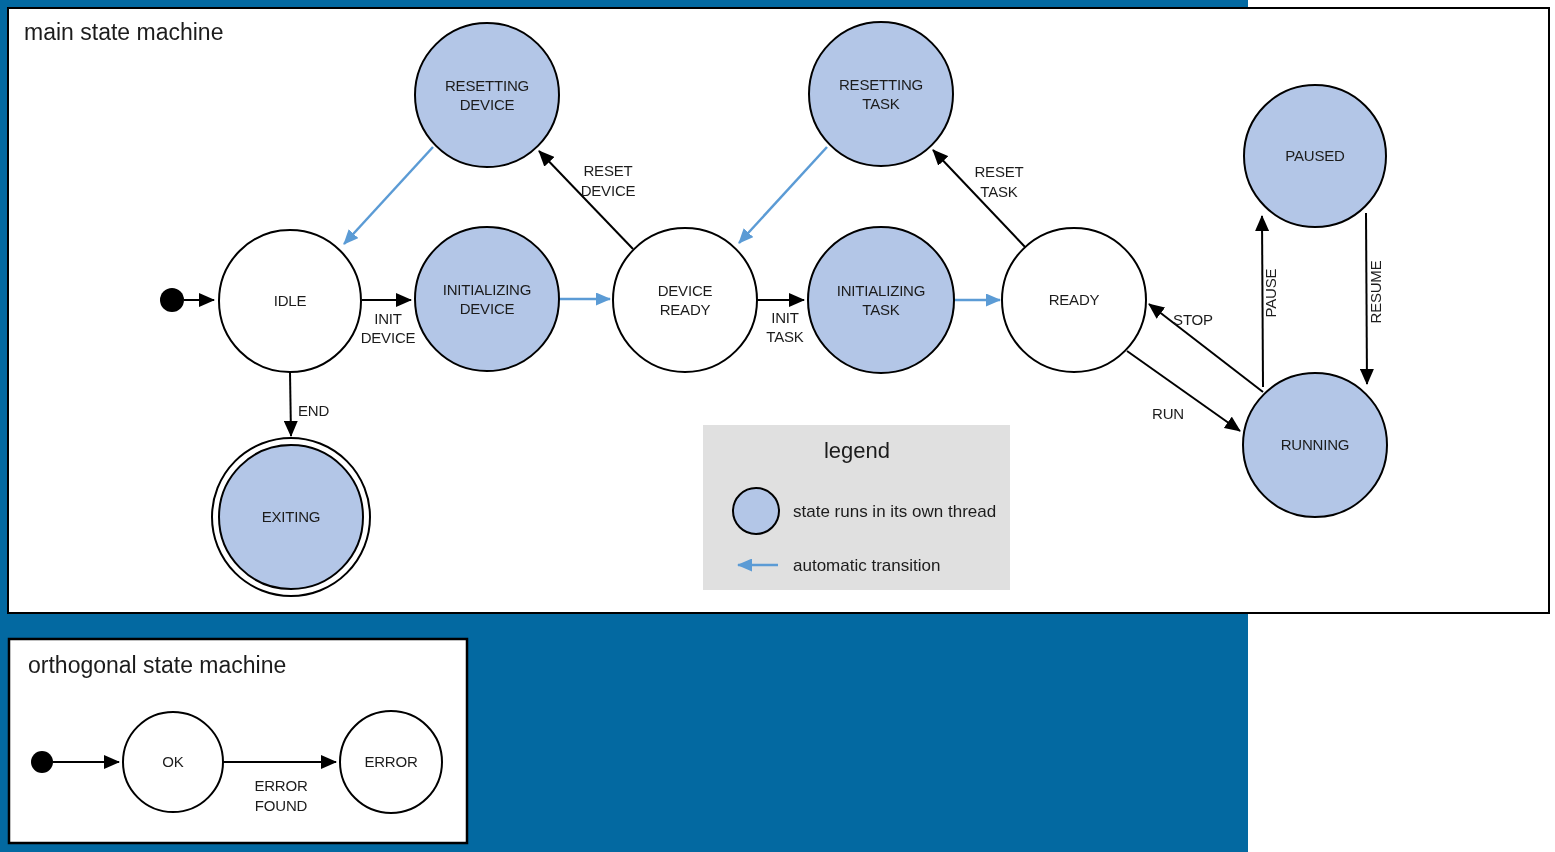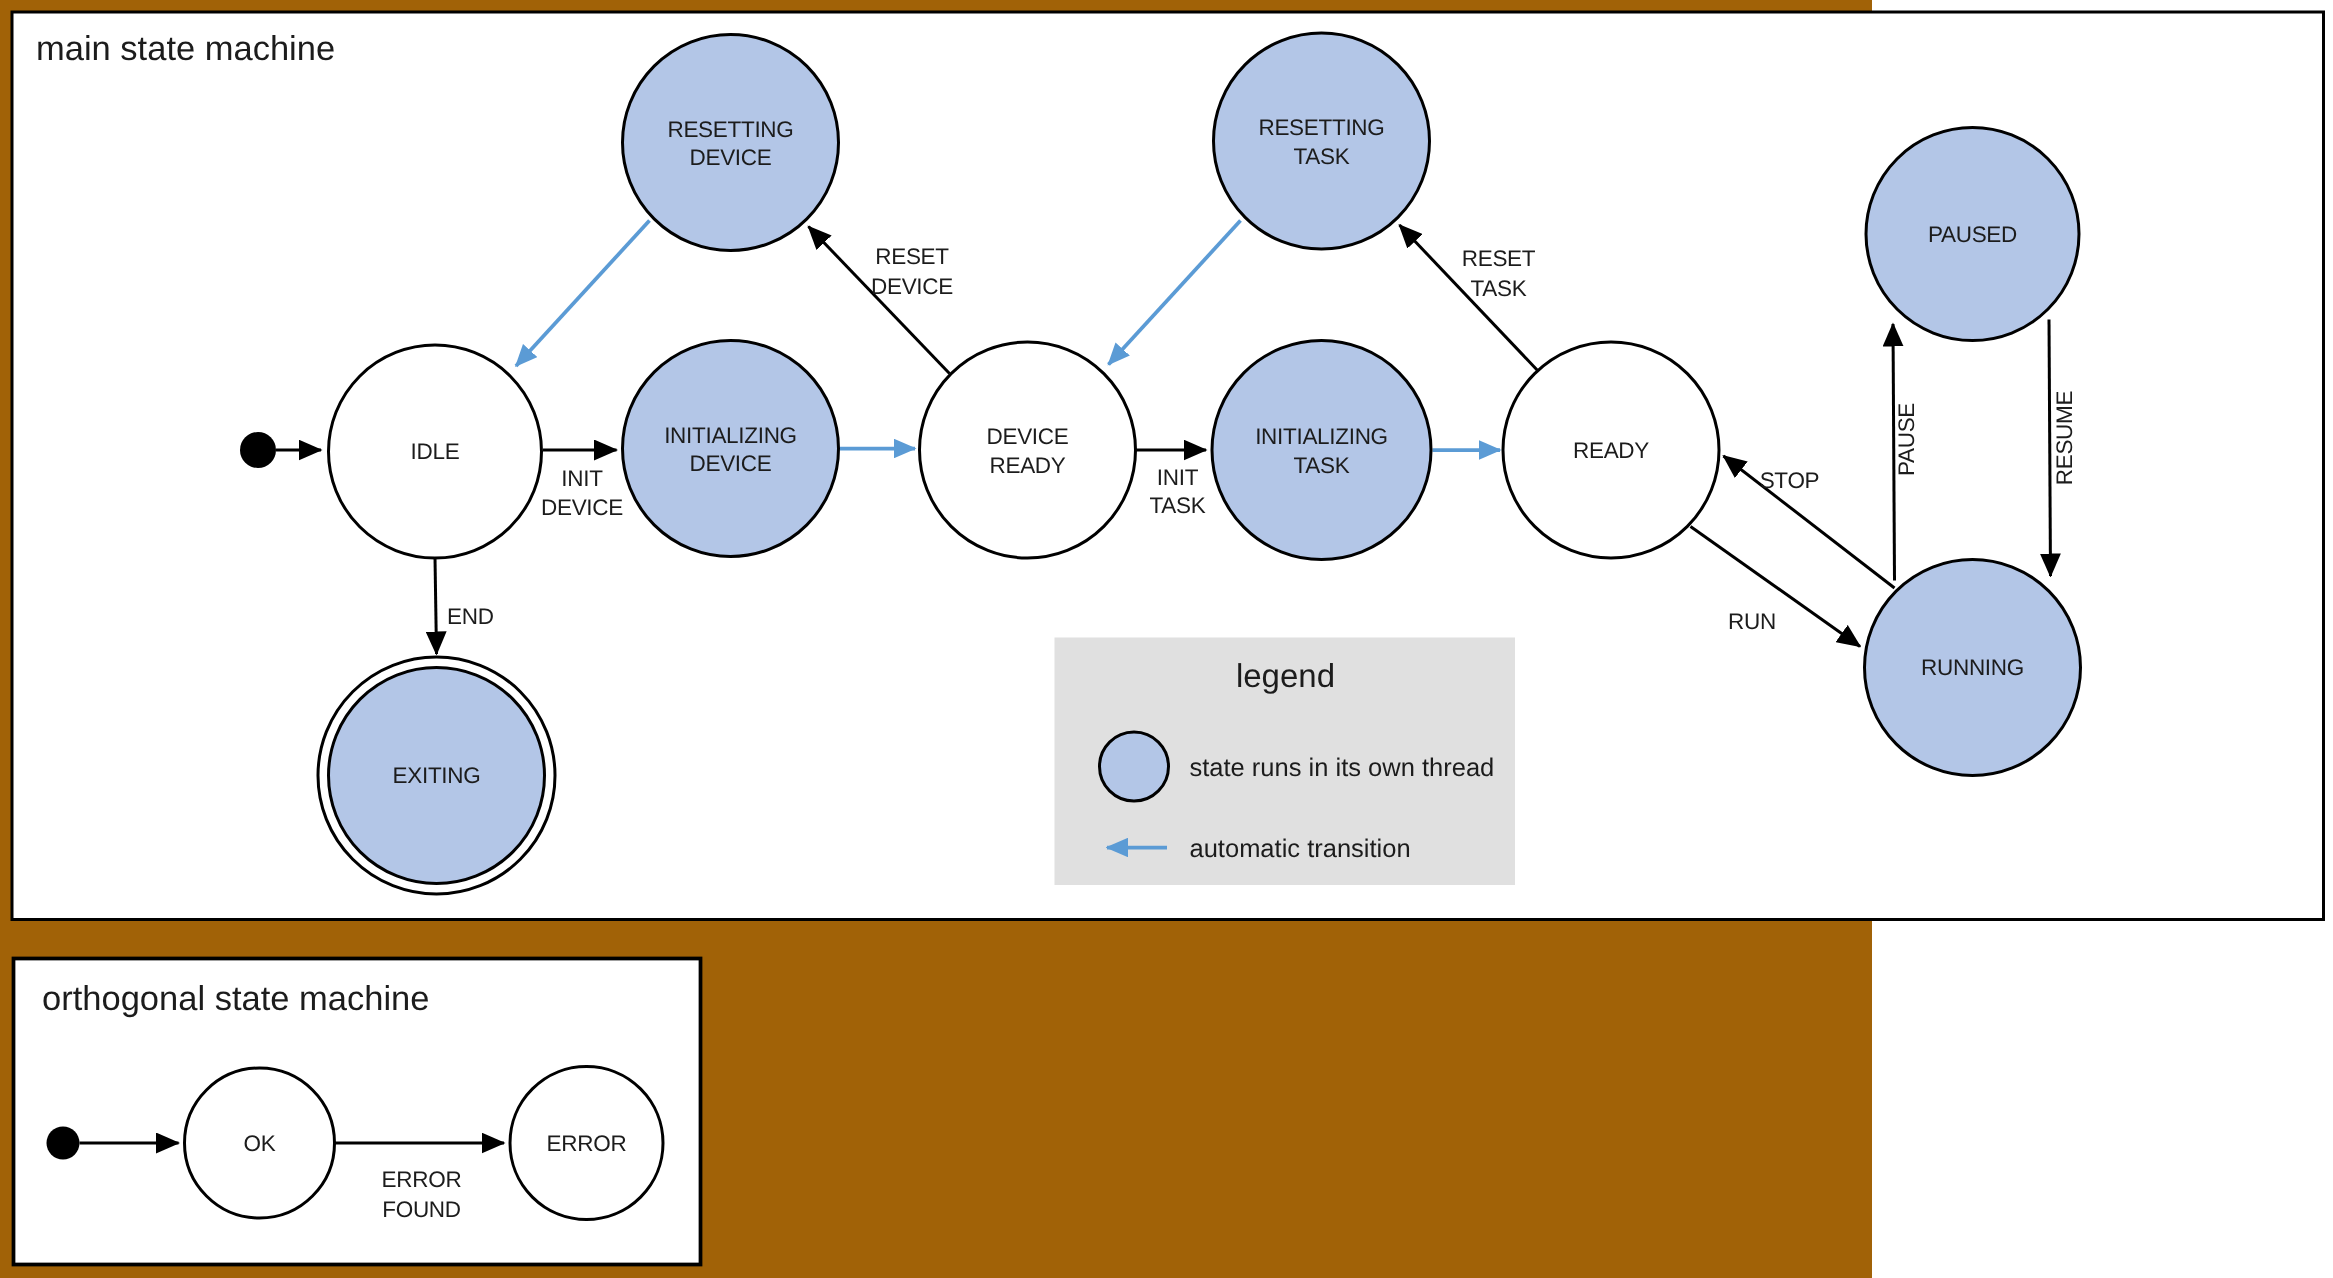--- a/index.html
+++ b/index.html
@@ -1,19 +1,19 @@
 <!DOCTYPE html>
 <html><head>
 <meta charset="utf-8">
 <style>
   html, body { margin: 0; padding: 0; background: #ffffff; }
   .stage {
     position: relative;
     width: 1248px; height: 852px;
-    background: #a16207;
+    background: #0369a1;
     font-family: "Liberation Sans", sans-serif;
   }
   svg text {
     font-family: "Liberation Sans", sans-serif;
     fill: #1c1c1c;
   }
   .frame { fill: #ffffff; stroke: #000000; stroke-width: 2; }
   .frame-thick { fill: #ffffff; stroke: #000000; stroke-width: 2.5; }
   .box-title { font-size: 23px; }
   .legend-box { fill: #e0e0e0; stroke: none; }

